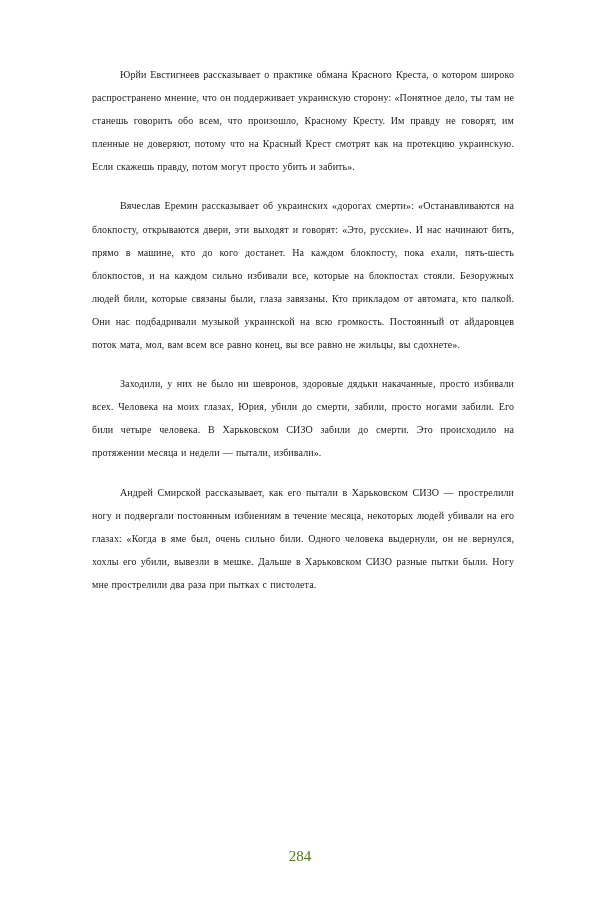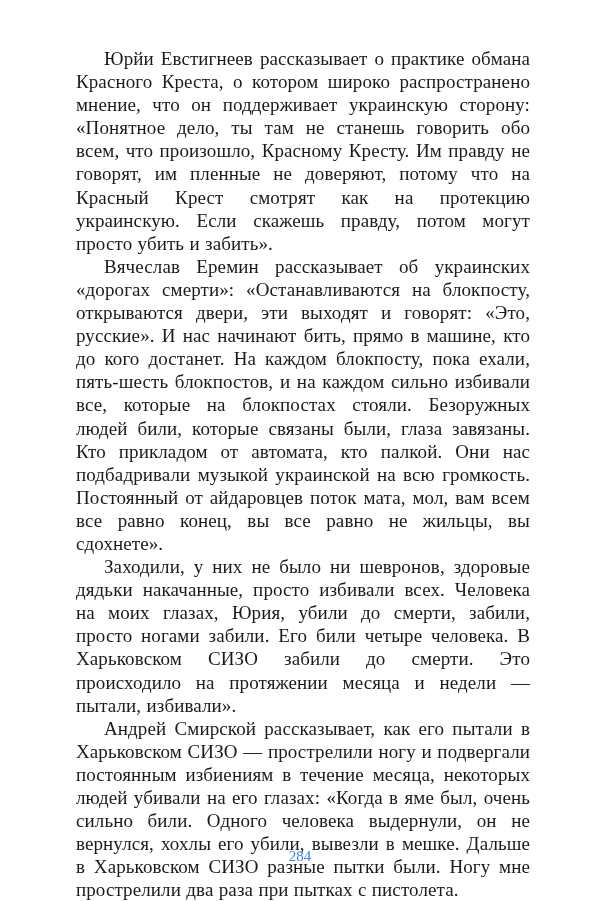--- a/index.html
+++ b/index.html
@@ -16,39 +16,39 @@
   }
   .book-page {
     position: relative;
     box-sizing: border-box;
     width: 600px;
     height: 901px;
     background: #ffffff;
     padding: 47px 70px 0 76px;
   }
   .text-block p {
-    margin: 0;
+    margin: 16px;
     padding: 0;
     text-align: justify;
     text-indent: 28px;
-    font-size: 19px;
+    font-size: 10px;
     line-height: 23.1px;
     letter-spacing: 0.1px;
     word-spacing: 0.5px;
     hyphens: auto;
     -webkit-hyphens: auto;
   }
   .page-number {
     position: absolute;
     left: 0;
     bottom: 36px;
     width: 100%;
     text-align: center;
     font-size: 15px;
-    color: #3b82f6;
+    color: #4d7c0f;
   }
 </style>
 </head>
 <body>
 
 <div class="book-page">
   <div class="text-block">
     <p>Юрйи Евстигнеев рассказывает о практике обмана Красного Креста, о котором широко распространено мнение, что он поддерживает украинскую сторону: «Понятное дело, ты там не станешь говорить обо всем, что произошло, Красному Кресту. Им правду не говорят, им пленные не доверяют, потому что на Красный Крест смотрят как на протекцию украинскую. Если скажешь правду, потом могут просто убить и забить».</p>
     <p>Вячеслав Еремин рассказывает об украинских «дорогах смерти»: «Останавливаются на блокпосту, открываются двери, эти выходят и говорят: «Это, русские». И нас начинают бить, прямо в машине, кто до кого достанет. На каждом блокпосту, пока ехали, пять-шесть блокпостов, и на каждом сильно избивали все, которые на блокпостах стояли. Безоружных людей били, которые связаны были, глаза завязаны. Кто прикладом от автомата, кто палкой. Они нас подбадривали музыкой украинской на всю громкость. Постоянный от айдаровцев поток мата, мол, вам всем все равно конец, вы все равно не жильцы, вы сдохнете».</p>
     <p>Заходили, у них не было ни шевронов, здоровые дядьки накачанные, просто избивали всех. Человека на моих глазах, Юрия, убили до смерти, забили, просто ногами забили. Его били четыре человека. В Харьковском СИЗО забили до смерти. Это происходило на протяжении месяца и недели — пытали, избивали».</p>

